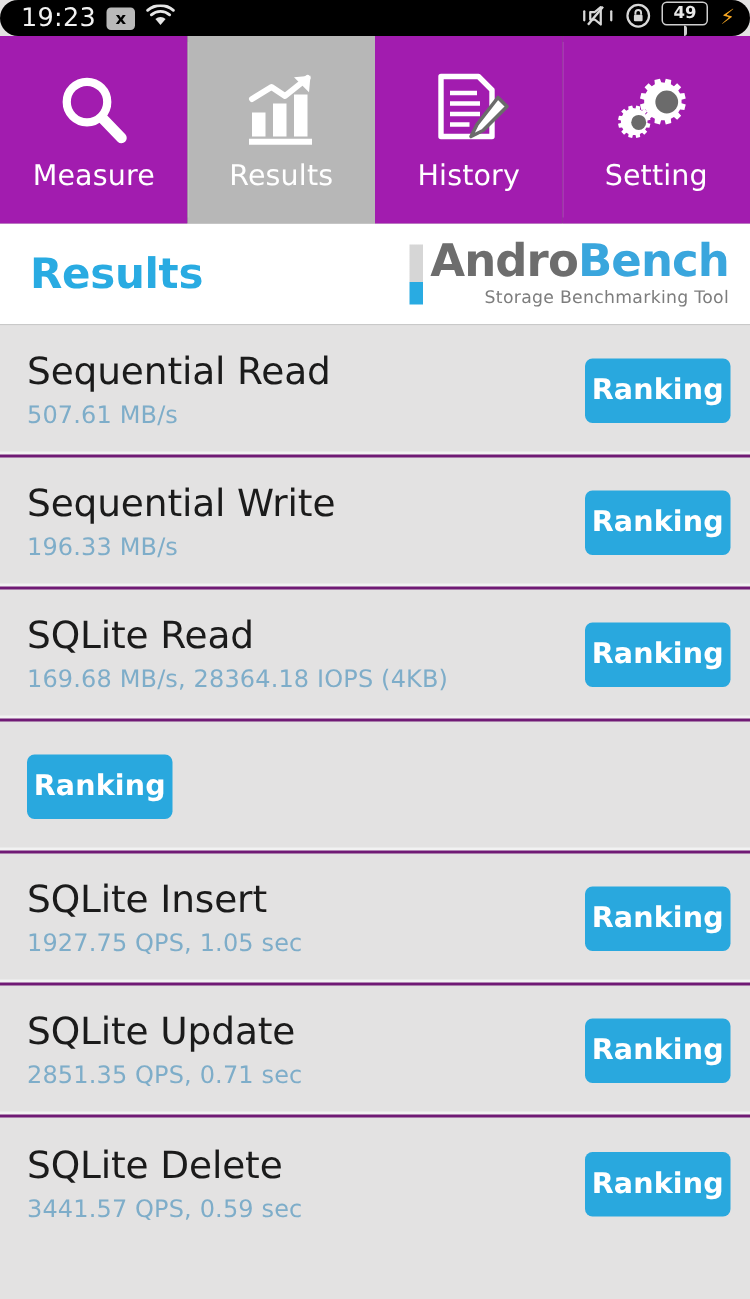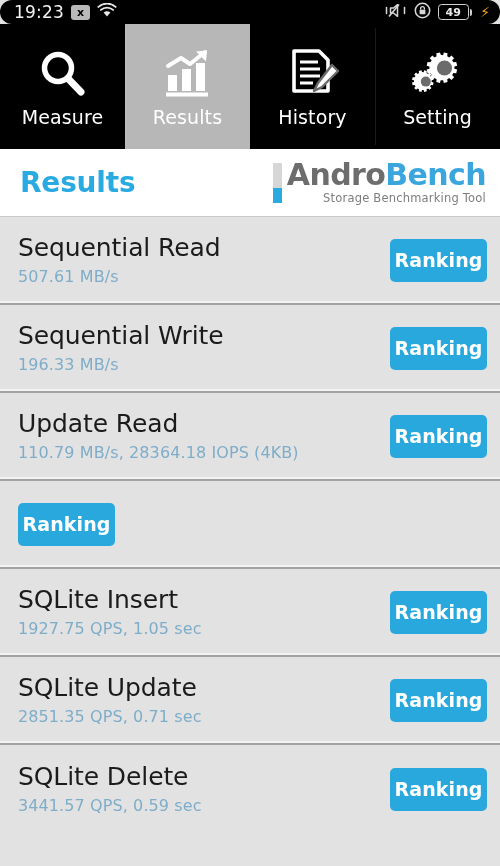--- a/index.html
+++ b/index.html
@@ -43,20 +43,21 @@
     font-weight: bold;
     display: flex;
     align-items: center;
     justify-content: center;
     line-height: 1;
   }
   .sb-icon { display: block; }
   .batt {
     display: flex;
     align-items: center;
+    flex-direction: column;
   }
   .batt-body {
     width: 31px; height: 16px;
     border: 1.6px solid #cfcfcf;
     border-radius: 3.5px;
     font-size: 11px;
     font-weight: bold;
     color: #e8e8e8;
     display: flex;
     align-items: center;
@@ -72,21 +73,21 @@
   .bolt { color: #f5a623; font-size: 14px; margin-left: 1px; }
 
   
   .tabbar {
     height: 125px;
     display: flex;
     background: #6b6b6b;
   }
   .tab {
     flex: 1 1 25%;
-    background: #000000;
+    background: #a21caf;
     display: flex;
     flex-direction: column;
     align-items: center;
     justify-content: flex-start;
     padding-top: 22px;
     position: relative;
   }
   .tab + .tab::before {
     content: "";
     position: absolute;
@@ -153,21 +154,21 @@
 
   
   .list { background: #e3e2e2; }
   .row {
     height: 88px;
     position: relative;
     display: flex;
     align-items: center;
     justify-content: space-between;
     padding: 0 13px 0 18px;
-    border-bottom: 2px solid #a3a3a3;
+    border-bottom: 2px solid #701a75;
     box-shadow: inset 0 -3px 0 -1px rgba(255,255,255,0.55);
   }
   .row:last-child { border-bottom: none; box-shadow: none; }
   .row-texts { display: flex; flex-direction: column; justify-content: center; }
   .row-title {
     font-size: 25px;
     color: #1b1b1b;
     font-weight: 400;
     letter-spacing: -0.1px;
     line-height: 1.12;
@@ -315,22 +316,22 @@
   <div class="row">
     <div class="row-texts">
       <span class="row-title">Sequential Write</span>
       <span class="row-sub">196.33 MB/s</span>
     </div>
     <button class="rank-btn">Ranking</button>
   </div>
 
   <div class="row">
     <div class="row-texts">
-      <span class="row-title">Update Read</span>
-      <span class="row-sub">110.79 MB/s, 28364.18 IOPS (4KB)</span>
+      <span class="row-title">SQLite Read</span>
+      <span class="row-sub">169.68 MB/s, 28364.18 IOPS (4KB)</span>
     </div>
     <button class="rank-btn">Ranking</button>
   </div>
 
   <div class="row">
     <button class="rank-btn">Ranking</button>
   </div>
 
   <div class="row">
     <div class="row-texts">

